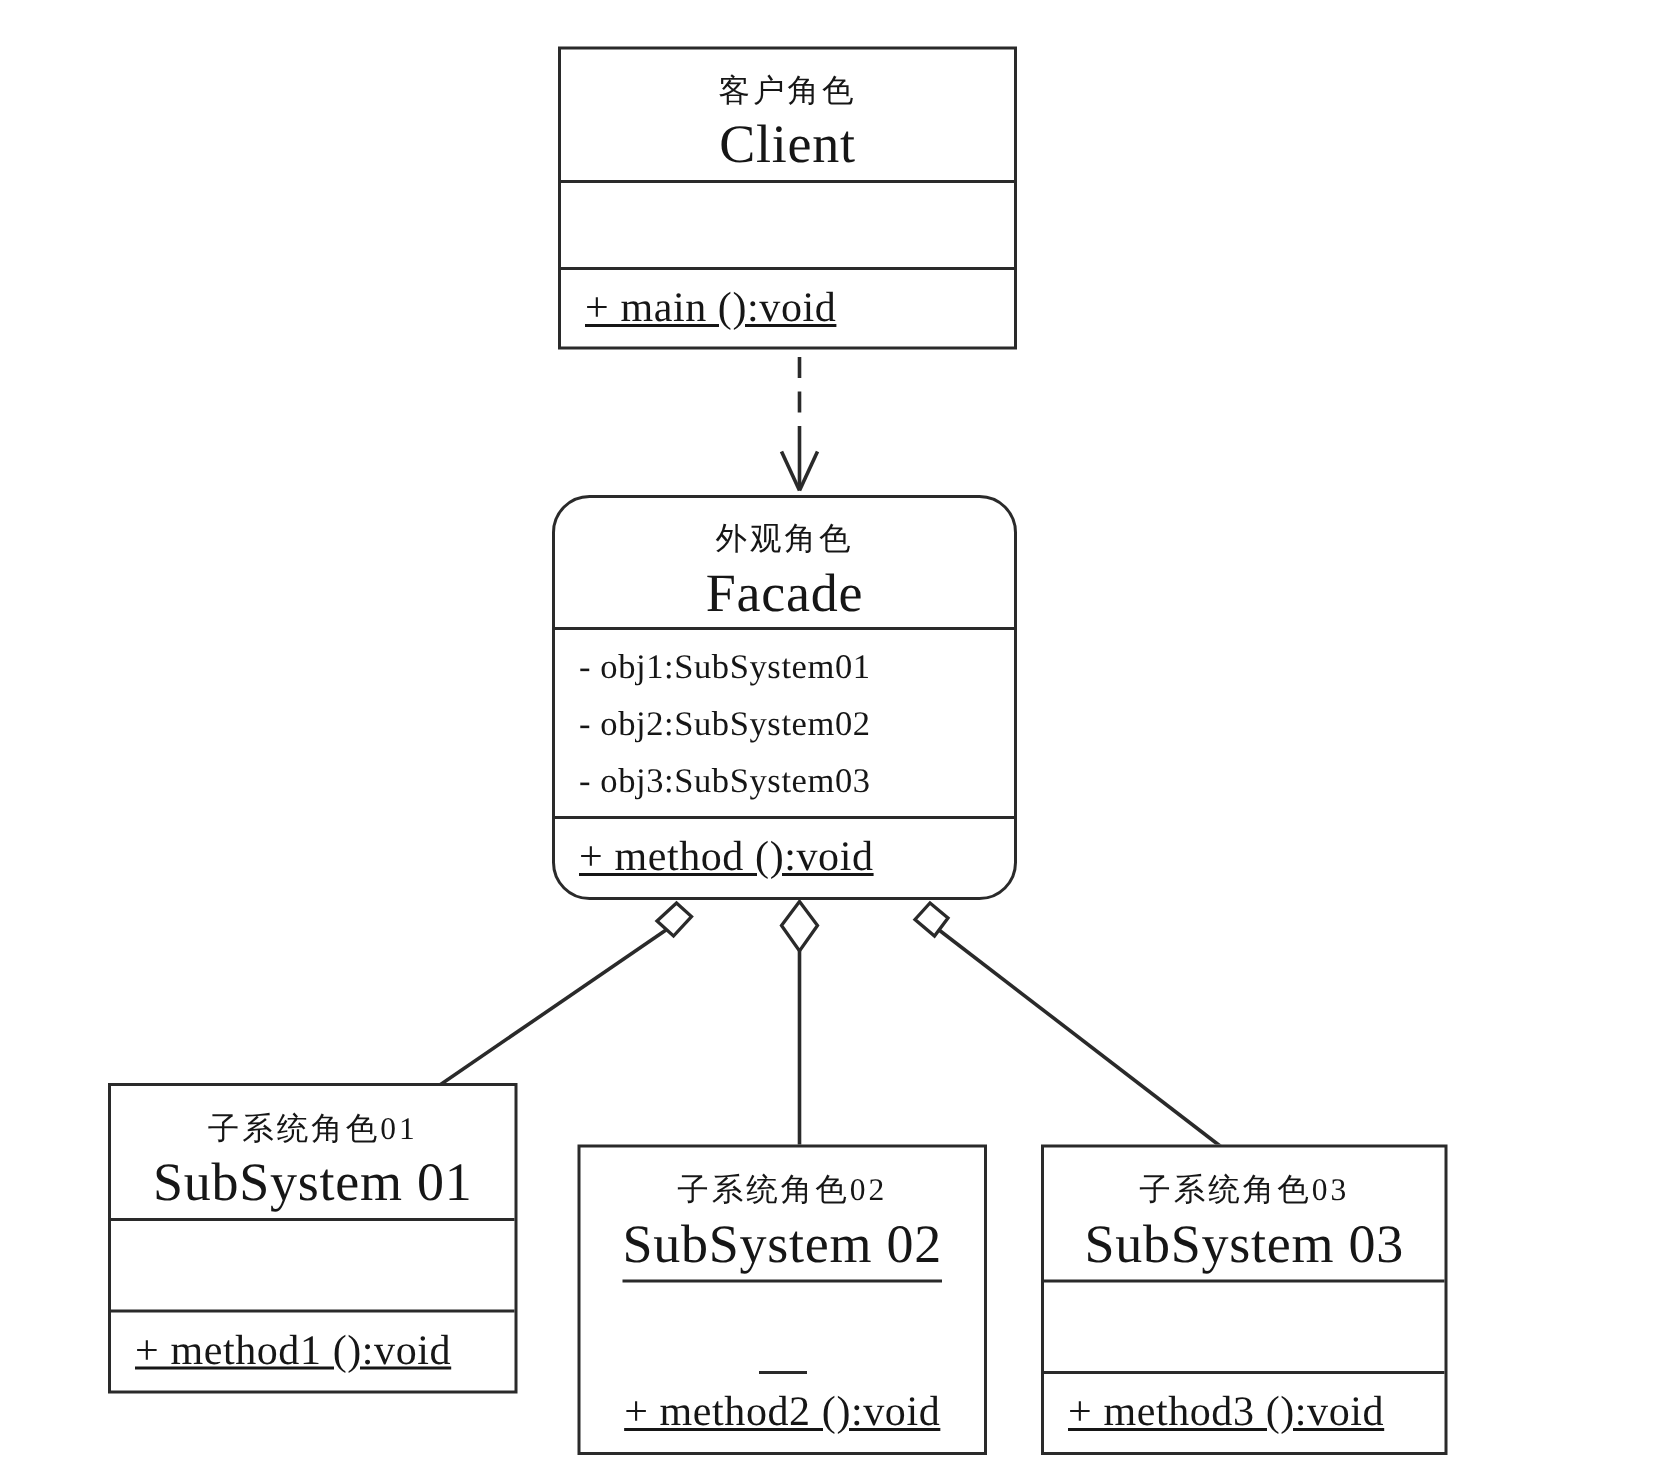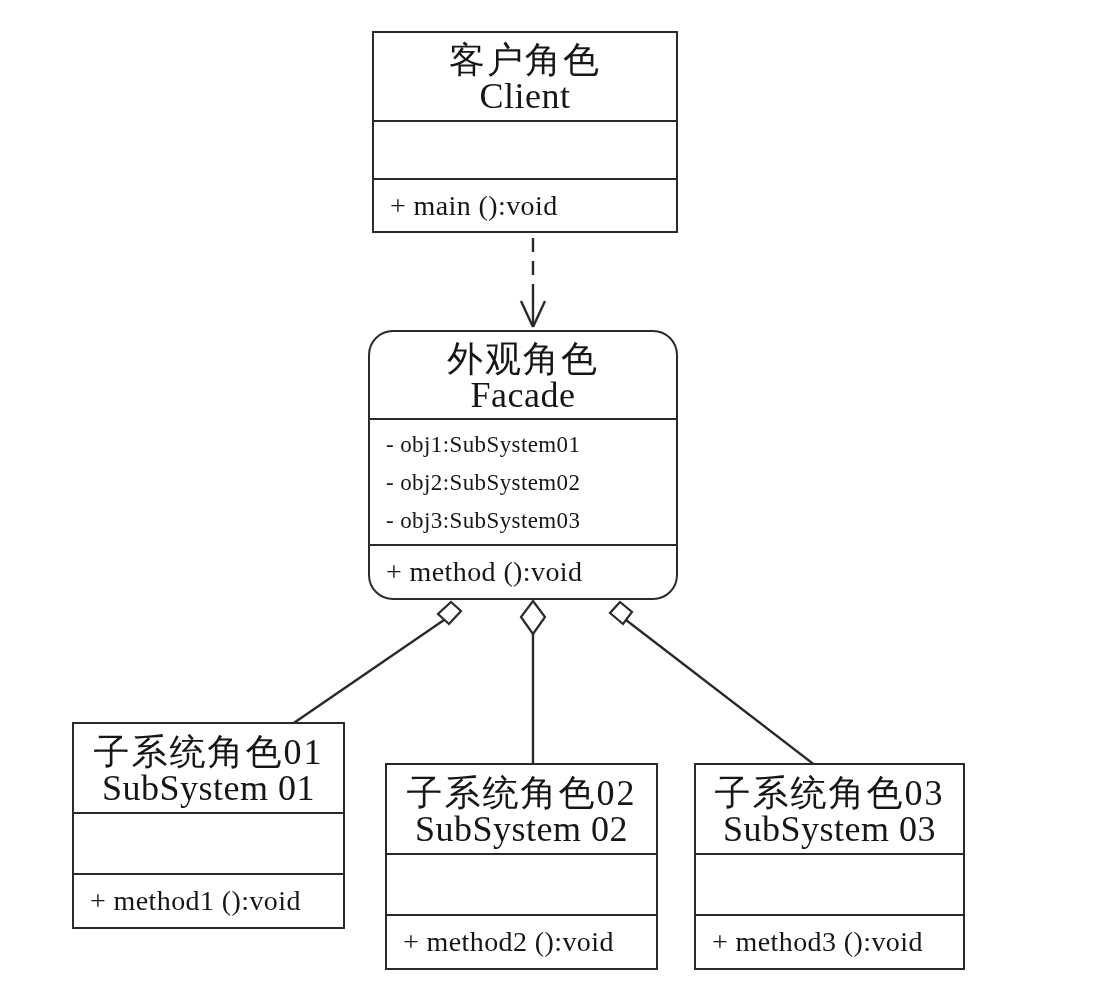--- a/index.html
+++ b/index.html
@@ -29,33 +29,33 @@
     display:flex;
     flex-direction:column;
   }
   .sec{box-sizing:border-box;}
   .sec.title{
     border-bottom:2.4px solid var(--line);
     display:flex;flex-direction:column;
     align-items:center;justify-content:center;
     text-align:center;
   }
-  .title .zh{font-size:36px;line-height:40px;letter-spacing:2px;}
+  .title .zh{font-size:21px;line-height:40px;letter-spacing:2px;}
   .title .en{font-size:36px;line-height:33px;letter-spacing:0.5px;}
   .sec.attrs{
     border-bottom:2.4px solid var(--line);
     padding:6px 16px 0 16px;
     font-size:23px;line-height:38px;
     letter-spacing:0.4px;
   }
   .sec.methods{
     flex:1;
     display:flex;align-items:center;
     padding:0 16px;
-    font-size:28px;letter-spacing:0.4px;
+    font-size:28px;letter-spacing:0.4px;text-decoration:underline;
   }
 </style>
 </head>
 <body>
 
 <div id="stage">
 
   <svg class="connectors" width="1109" height="988" viewBox="0 0 1109 988">
 
     <g>
@@ -111,21 +111,21 @@
     <div class="sec title" style="height:90px;">
       <div class="zh">子系统角色01</div>
       <div class="en">SubSystem 01</div>
     </div>
     <div class="sec attrs" style="height:61px;"></div>
     <div class="sec methods">
       <div>+ method1 ():void</div>
     </div>
   </div>
 
-  <div class="class-box" style="left:385px;top:763px;width:273px;height:207px;">
+  <div class="class-box" style="left:385px;top:763px;width:273px;height:207px;align-items:center;">
     <div class="sec title" style="height:90px;">
       <div class="zh">子系统角色02</div>
       <div class="en">SubSystem 02</div>
     </div>
     <div class="sec attrs" style="height:61px;"></div>
     <div class="sec methods">
       <div>+ method2 ():void</div>
     </div>
   </div>
 

